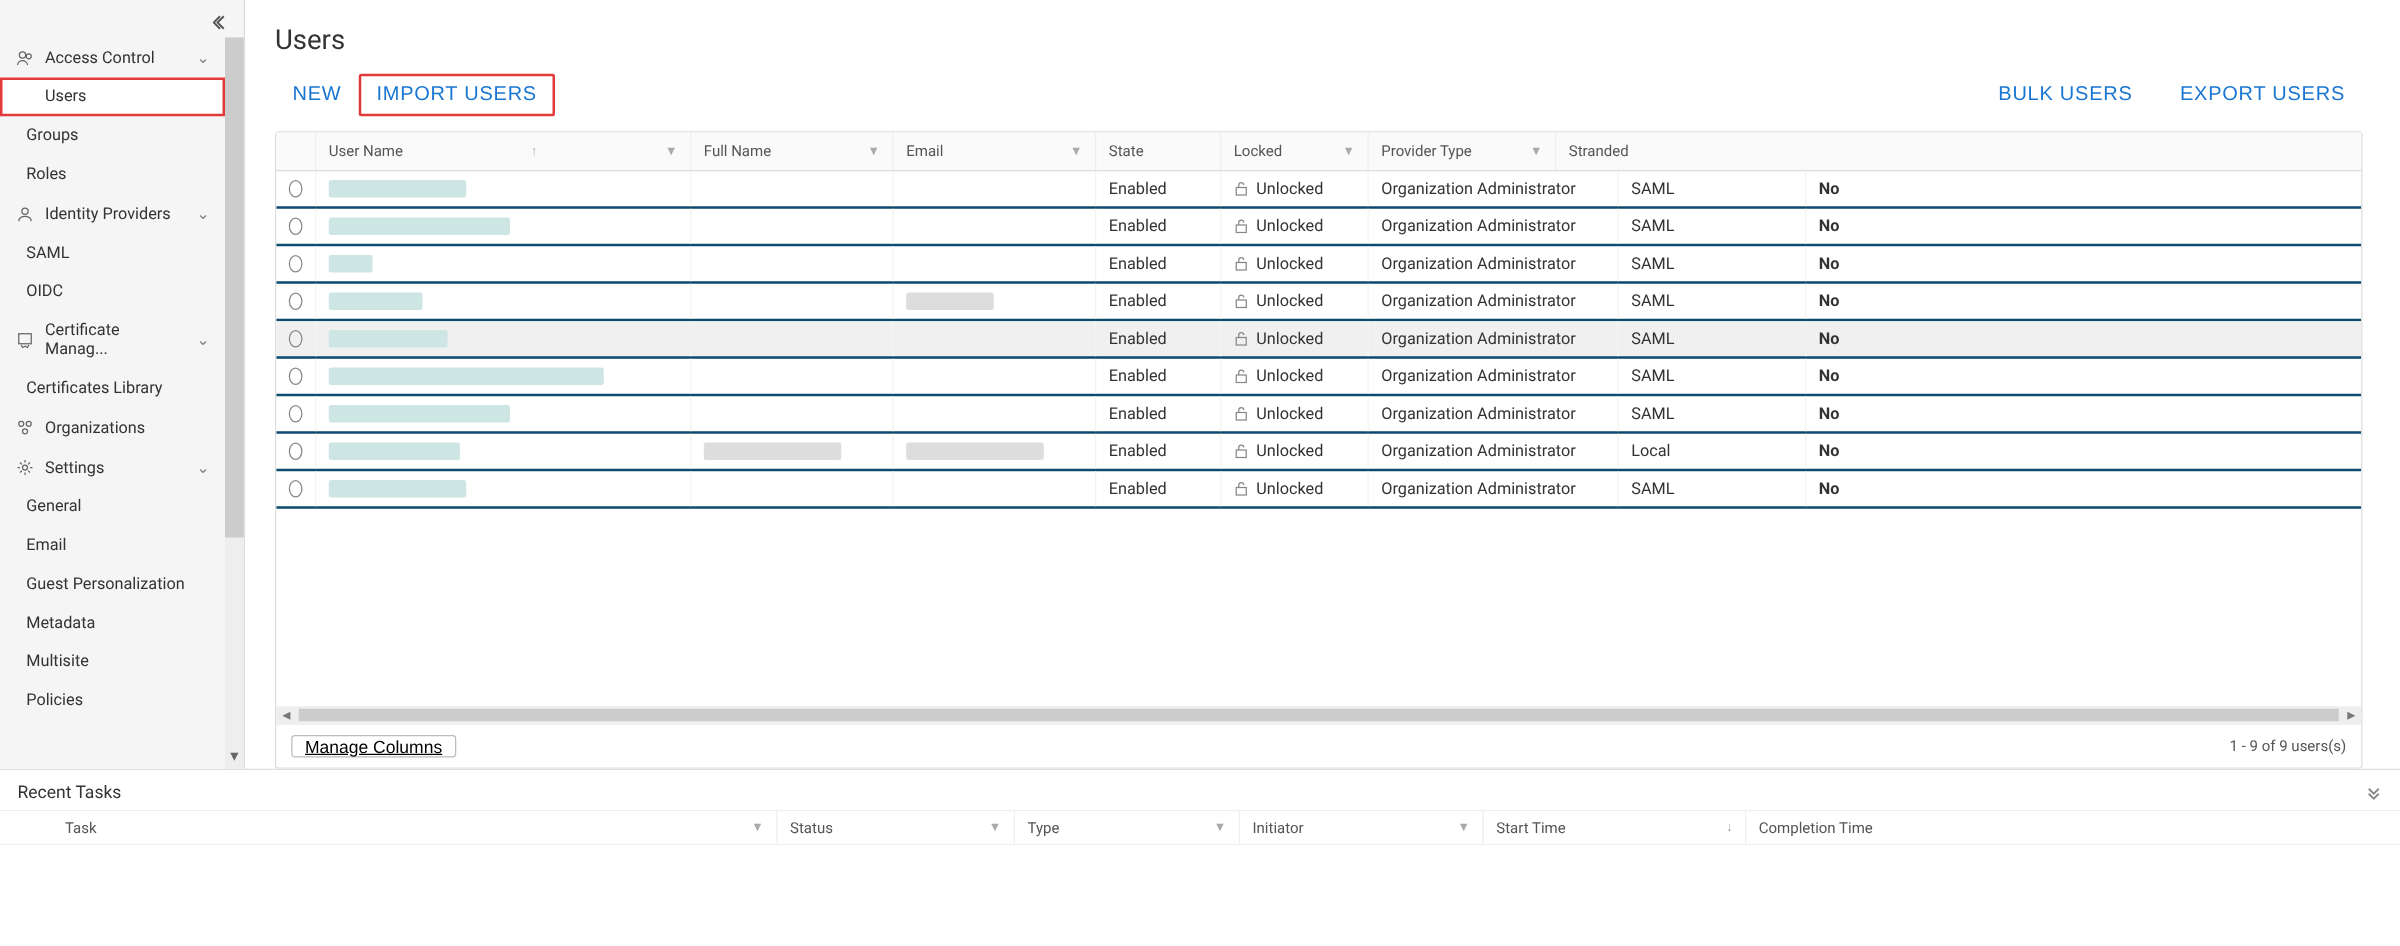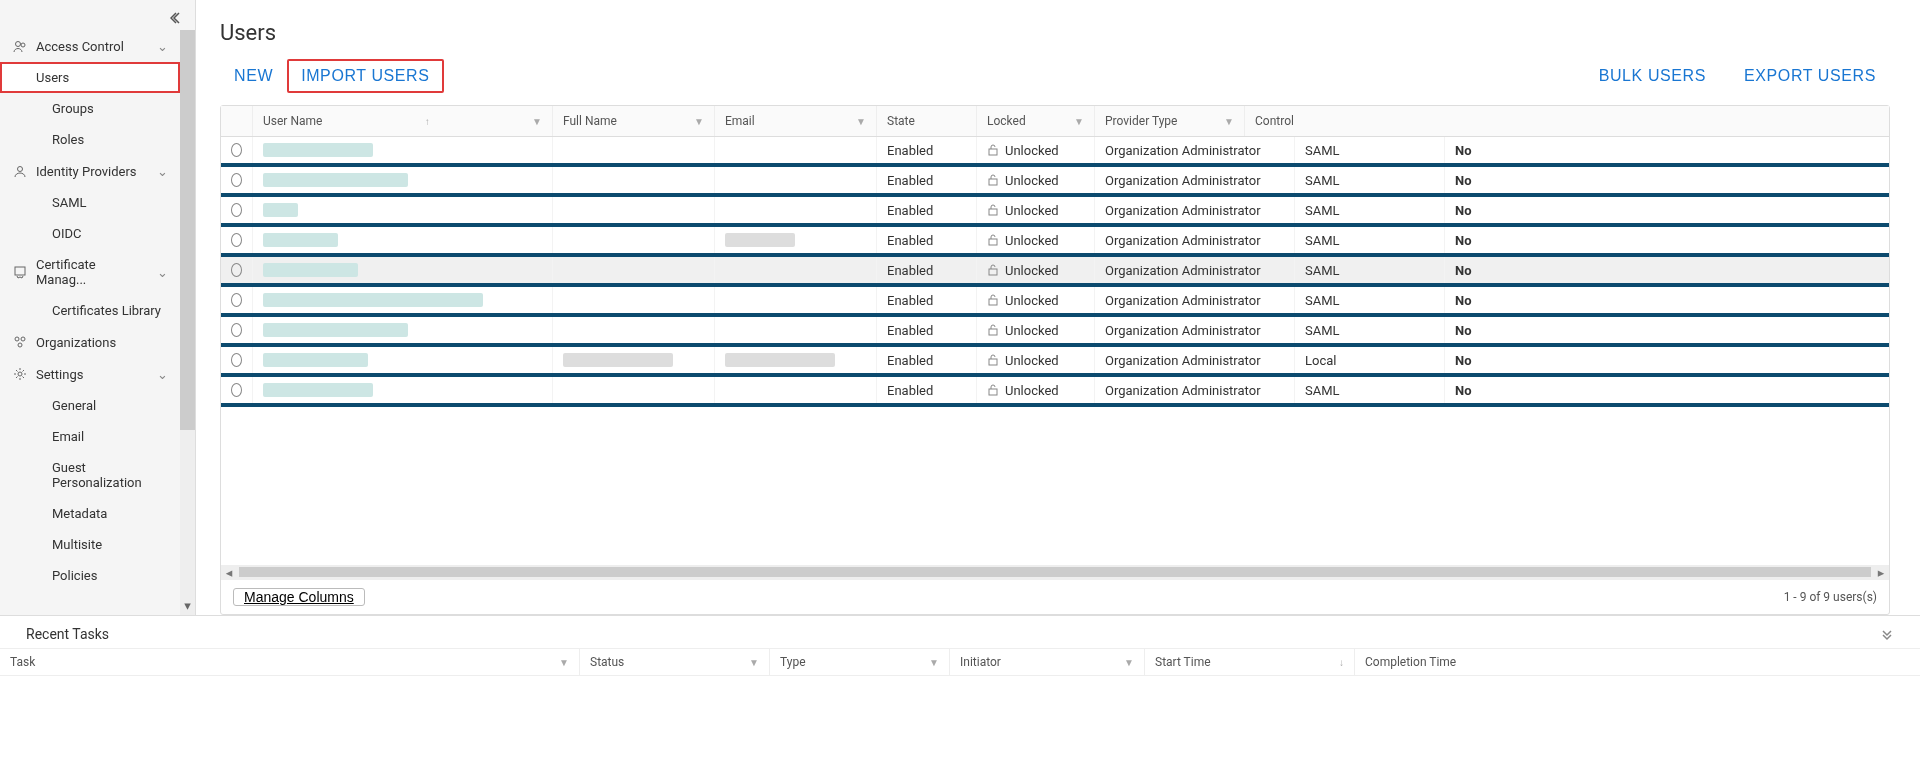--- a/index.html
+++ b/index.html
@@ -70,21 +70,21 @@
   display: flex;
   align-items: center;
   padding: 8px 12px;
   color: #333;
   cursor: pointer;
   gap: 8px;
 }
 .nav-group .chev { margin-left: auto; color:#888; }
 .nav-icon { width:16px; height:16px; display:inline-flex; align-items:center; justify-content:center; color:#666; }
 .nav-sub {
-  padding: 8px 12px 8px 52px;
+  padding: 8px 12px 8px 21px;
   cursor: pointer;
   color: #333;
 }
 .nav-sub.active {
   background: #fff;
   border: 2px solid #e03a3a;
   padding: 6px 10px 6px 34px;
 }
 .main {
   flex: 1;
@@ -149,21 +149,21 @@
 .col-email{flex:0 0 162px;}
 .col-state{flex:0 0 100px;}
 .col-locked{flex:0 0 118px;}
 .col-role{flex:0 0 200px;}
 .col-provider{flex:0 0 150px;}
 .col-stranded{flex:1;}
 .filter-ic, .sort-ic { color:#aaa; font-size:10px; margin-left:auto; }
 .grid-body { flex:1; overflow:auto; }
 .gr {
   display:flex;
-  border-bottom:4px solid #0c4a6e;
+  border-bottom:2px solid #0c4a6e;
   align-items:center;
   height:30px;
 }
 .gr.sel{background:#f0f0f0;}
 .gc {
   padding: 0 10px;
   font-size:13px;
   border-right:1px solid #f3f3f3;
   height:100%;
   display:flex;
@@ -209,30 +209,31 @@
   width:16px;height:14px;display:flex;align-items:center;justify-content:center;color:#777;cursor:pointer;
 }
 .hscroll-thumb{
   flex:1;background:#ccc;height:10px;margin:0 2px;
 }
 .tasks-panel {
   border-top:1px solid #ddd;
   height:140px;
 }
 .tasks-title {
-  padding:10px 26px 6px;
+  padding:10px 14px 6px;
   font-size:14px;
   display:flex;
   align-items:center;
 }
 .tasks-collapse{margin-left:auto;color:#888;cursor:pointer;}
 .tasks-head{
   display:flex;
   border-top:1px solid #eee;
   border-bottom:1px solid #eee;
+  padding-left:42px;
 }
 .th {
   padding:6px 10px;
   font-size:12px;
   color:#555;
   border-right:1px solid #eee;
   display:flex;
   align-items:center;
 }
 .th:last-child{border-right:none;}
@@ -362,21 +363,21 @@
         </div>
         <div class="gh col-locked">
           <span>Locked</span>
           <span class="filter-ic">▼</span>
         </div>
         <div class="gh col-provider">
           <span>Provider Type</span>
           <span class="filter-ic">▼</span>
         </div>
         <div class="gh col-stranded">
-          <span>Control</span>
+          <span>Stranded</span>
         </div>
       </div>
 
       <div class="grid-body" id="grid-body">
           <div class="gr">
             <div class="gc col-radio">
               <span class="radio"></span>
             </div>
             <div class="gc col-username">
               <span class="blur" style="width:110px"></span>

